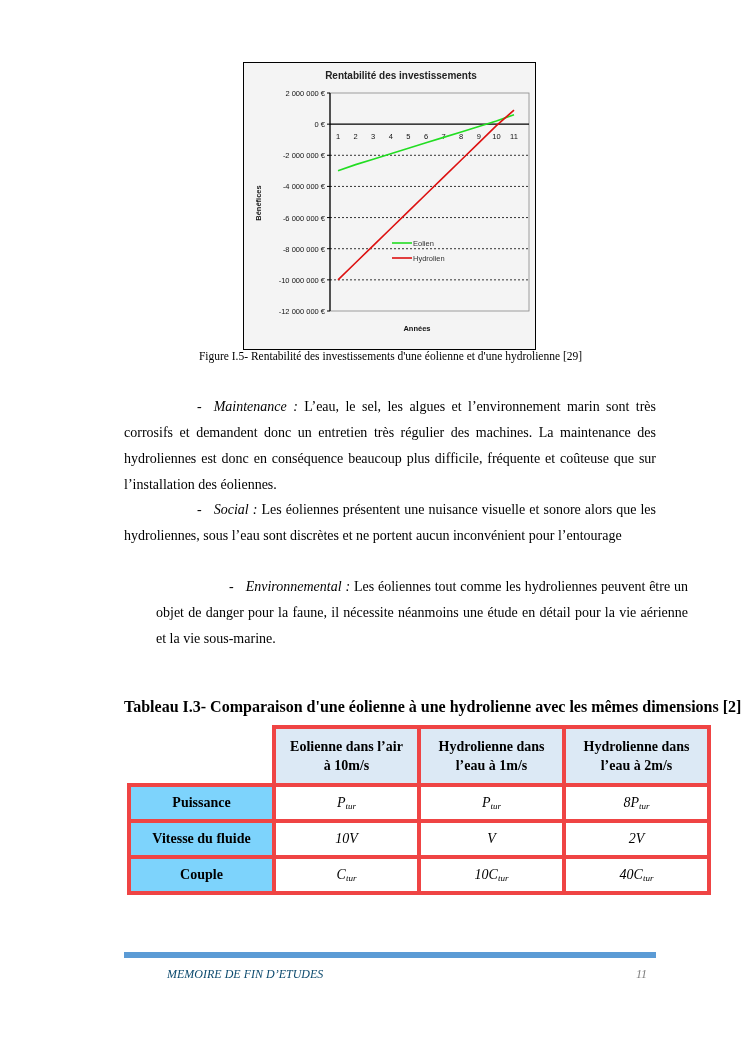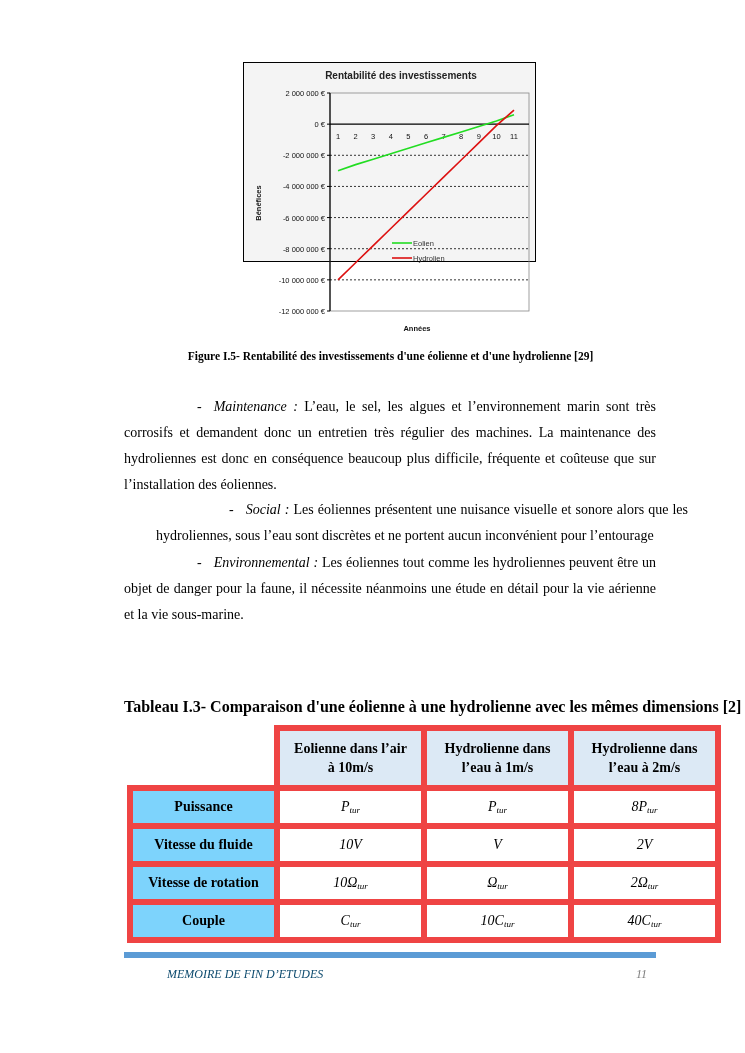--- a/index.html
+++ b/index.html
@@ -1,33 +1,33 @@
 <!DOCTYPE html>
 <html><head>
 <meta charset="utf-8">
 <style>
   html, body { margin: 0; padding: 0; background: #ffffff; }
   body { width: 745px; height: 1053px; position: relative; overflow: hidden;
          font-family: "Liberation Serif", "DejaVu Serif", serif; color: #000; }
-  .chart-box { position: absolute; left: 243px; top: 62px; width: 293px; height: 200px;
+  .chart-box { position: absolute; left: 243px; top: 62px; width: 293px; height: 288px;
                border: 1px solid #000; box-sizing: border-box; background: #f4f4f4;
                background-image: radial-gradient(#d8d8d8 0.6px, transparent 0.6px);
                background-size: 4px 4px; }
   .chart-box svg { position: absolute; left: 0; top: 0; }
   .caption { position: absolute; left: 124px; width: 533px; text-align: center;
-             font-weight: bold; font-size: 11.5px; }
+             font-weight: normal; font-size: 11.5px; }
   .para { position: absolute; left: 124px; width: 532px; font-size: 14px; line-height: 26px;
           text-align: justify; margin: 0; }
   .para .indent { display: inline-block; width: 73px; }
   .para .dash { margin-right: 12px; }
   .para b i, .para i b { font-weight: normal; font-style: italic; }
   .table-title { position: absolute; left: 124px; top: 698px; font-weight: bold; font-size: 16px; }
   table.cmp { position: absolute; left: 127px; top: 725px; border-collapse: collapse;
               font-size: 14px; }
-  table.cmp td { border: 6px solid #ef4444; text-align: center; height: 32px; padding: 0; }
+  table.cmp td { border: 4px solid #ef4444; text-align: center; height: 32px; padding: 0; }
   table.cmp tr.head td { height: 54px; font-weight: bold; background: #dce9f5; line-height: 19px; }
   table.cmp tr.head td.blank { background: #fff; border: none; border-bottom: 1px solid #000; }
   table.cmp td.rowhead { background: #7dd3fc; font-weight: bold; width: 141px; }
   table.cmp td.val { font-style: italic; width: 141px; }
   table.cmp sub { font-size: 9px; vertical-align: -2px; }
   .footer-bar { position: absolute; left: 124px; top: 952px; width: 532px; height: 6px; background: #5b9bd5; }
   .footer-text { position: absolute; left: 167px; top: 967px; font-size: 12px; font-style: italic; color: #0c4a6e; }
   .page-num { position: absolute; left: 636px; top: 967px; font-size: 12px; font-style: italic; color: #7f7f7f; }
 </style>
 </head>
@@ -80,24 +80,24 @@
       <text x="173" y="268" text-anchor="middle" font-size="7.5" font-weight="bold" font-family="Liberation Sans, sans-serif" fill="#111">Années</text>
       <text x="0" y="0" text-anchor="middle" font-size="7.5" font-weight="bold" font-family="Liberation Sans, sans-serif" fill="#111" transform="translate(17,140) rotate(-90)">Bénéfices</text>
     </svg>
 </div>
 
 <div class="caption" style="top:350px;">Figure I.5- Rentabilité des investissements d'une éolienne et d'une hydrolienne [29]</div>
 
 <p class="para" style="top:394px;">
   <span class="indent"></span><span class="dash">-</span><b><i>Maintenance</i></b><i> :</i><span> L’eau, le sel, les algues et l’environnement marin sont très corrosifs et demandent donc un entretien très régulier des machines. La maintenance des hydroliennes est donc en conséquence beaucoup plus difficile, fréquente et coûteuse que sur l’installation des éoliennes.</span>
 </p>
-<p class="para" style="top:497px;margin-left:32px;">
+<p class="para" style="top:497px;">
   <span class="indent"></span><span class="dash">-</span><b><i>Social</i></b><i> :</i><span> Les éoliennes présentent une nuisance visuelle et sonore alors que les hydroliennes, sous l’eau sont discrètes et ne portent aucun inconvénient pour l’entourage</span>
 </p>
-<p class="para" style="top:550px;">
+<p class="para" style="top:574px;margin-left:32px;">
   <span class="indent"></span><span class="dash">-</span><b><i>Environnemental</i></b><i> :</i><span> Les éoliennes tout comme les hydroliennes peuvent être un objet de danger pour la faune, il nécessite néanmoins une étude en détail pour la vie aérienne et la vie sous-marine.</span>
 </p>
 
 <div class="table-title">Tableau I.3- Comparaison d'une éolienne à une hydrolienne avec les mêmes dimensions  [2]</div>
 <table class="cmp">
   <tbody>
       <tr class="head">
     <td class="blank"></td>
     <td><span>Eolienne dans l’air</span><br><span>à 10m/s</span></td>
     <td><span>Hydrolienne dans</span><br><span>l’eau à 1m/s</span></td>
@@ -109,26 +109,20 @@
     <td class="val"><span>P</span><sub>tur</sub></td>
     <td class="val"><span>8P</span><sub>tur</sub></td>
   </tr>
   <tr>
     <td class="rowhead">Vitesse du fluide</td>
     <td class="val"><span>10V</span><sub></sub></td>
     <td class="val"><span>V</span><sub></sub></td>
     <td class="val"><span>2V</span><sub></sub></td>
   </tr>
   <tr>
-    <td class="rowhead">Vitesse de rotation</td>
-    <td class="val"><span>10Ω</span><sub>tur</sub></td>
-    <td class="val"><span>Ω</span><sub>tur</sub></td>
-    <td class="val"><span>2Ω</span><sub>tur</sub></td>
-  </tr>
-  <tr>
     <td class="rowhead">Couple</td>
     <td class="val"><span>C</span><sub>tur</sub></td>
     <td class="val"><span>10C</span><sub>tur</sub></td>
     <td class="val"><span>40C</span><sub>tur</sub></td>
   </tr>
 </tbody>
   </table>
 
 <div class="footer-bar"></div>
 <div class="footer-text">MEMOIRE DE FIN D’ETUDES</div>

